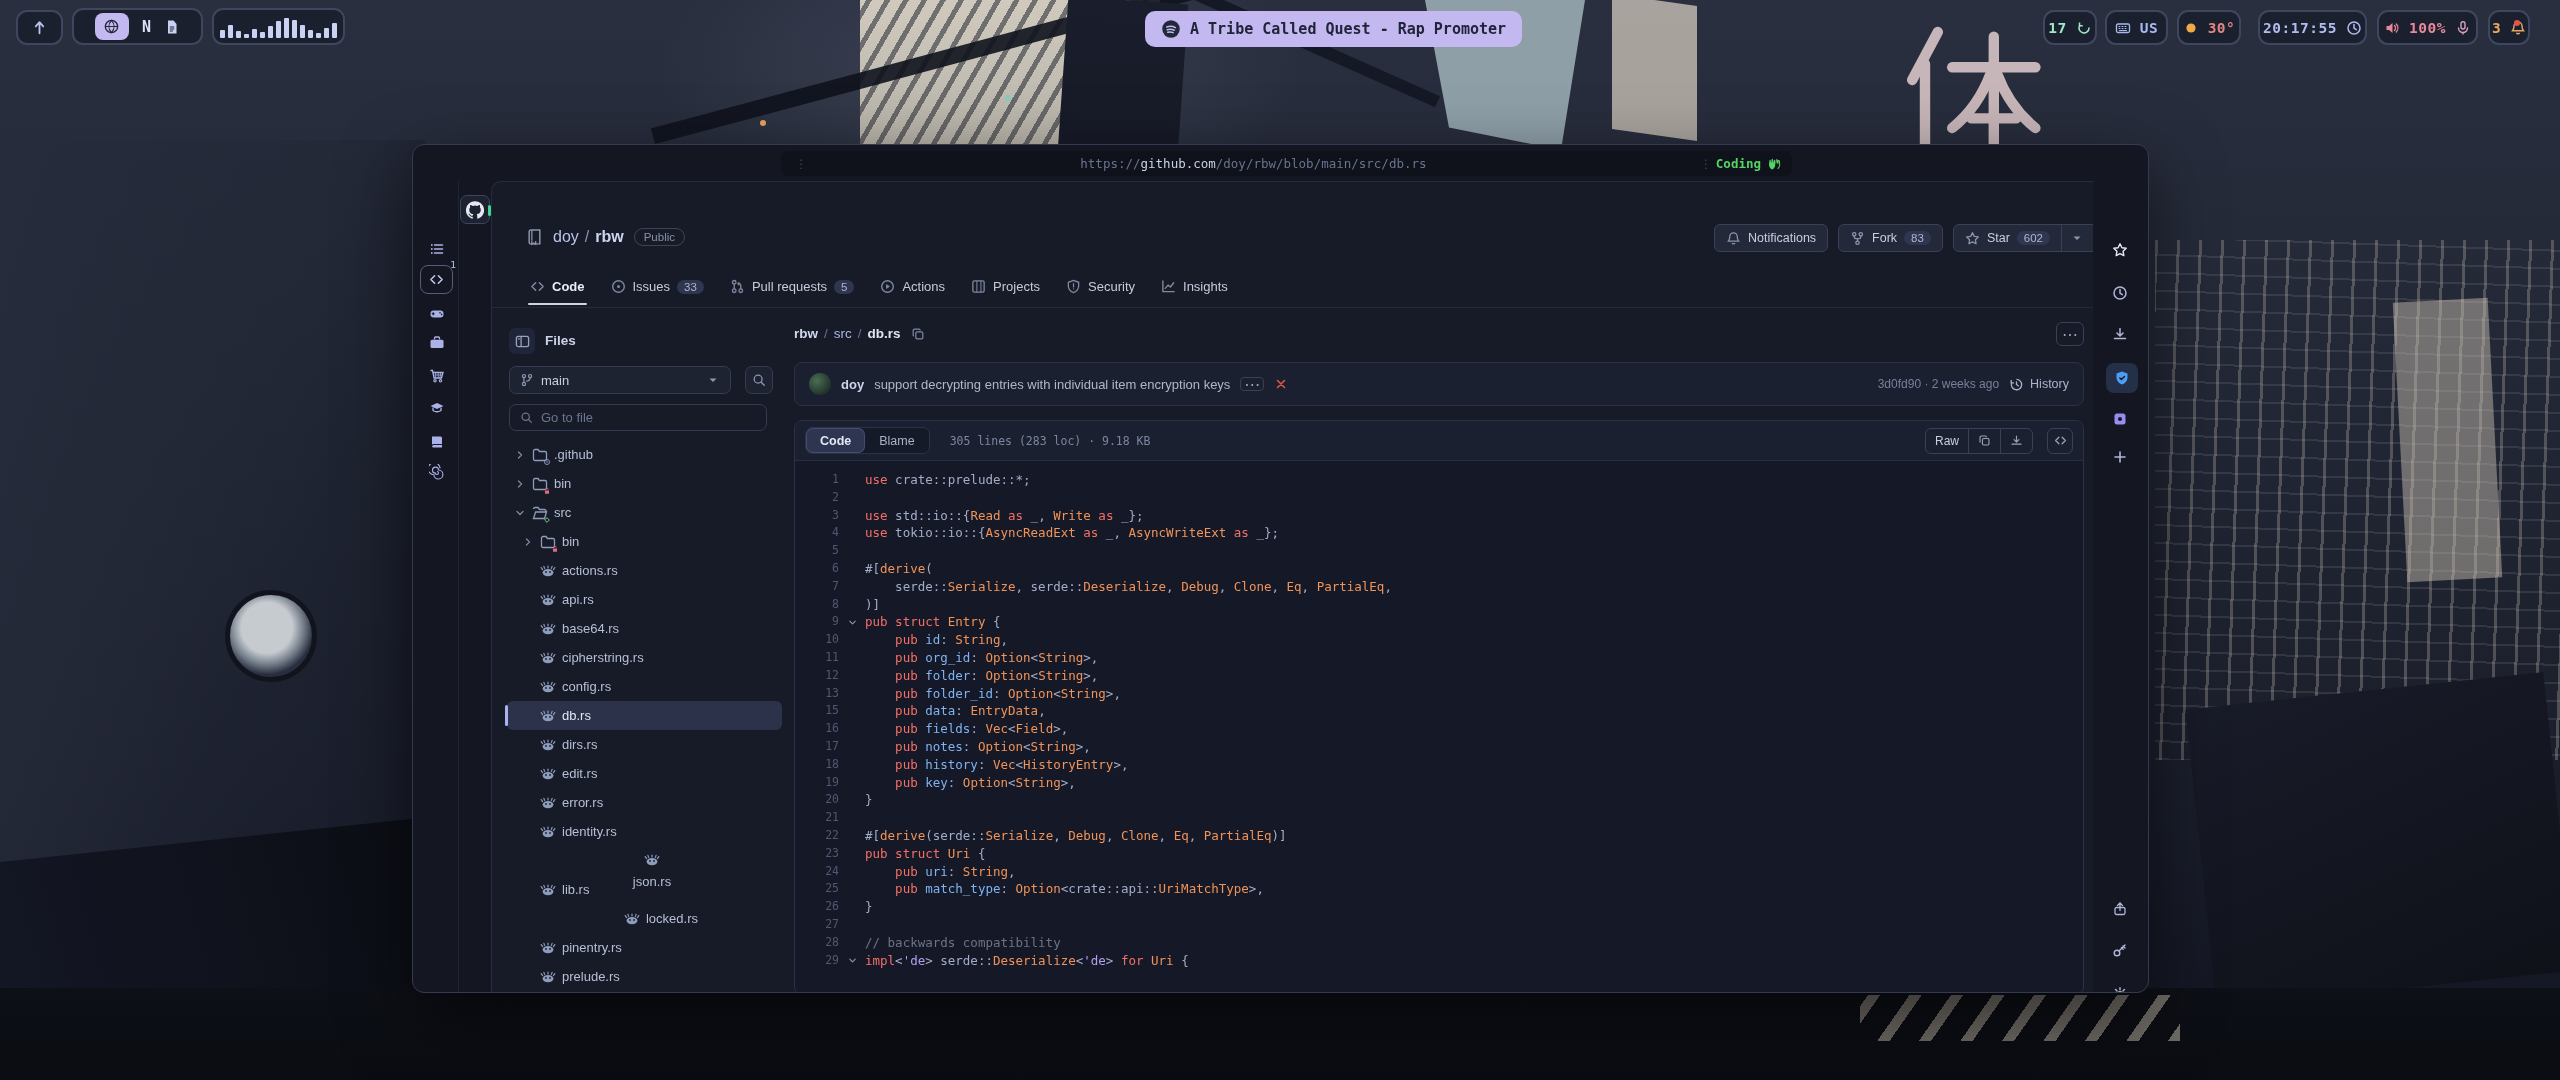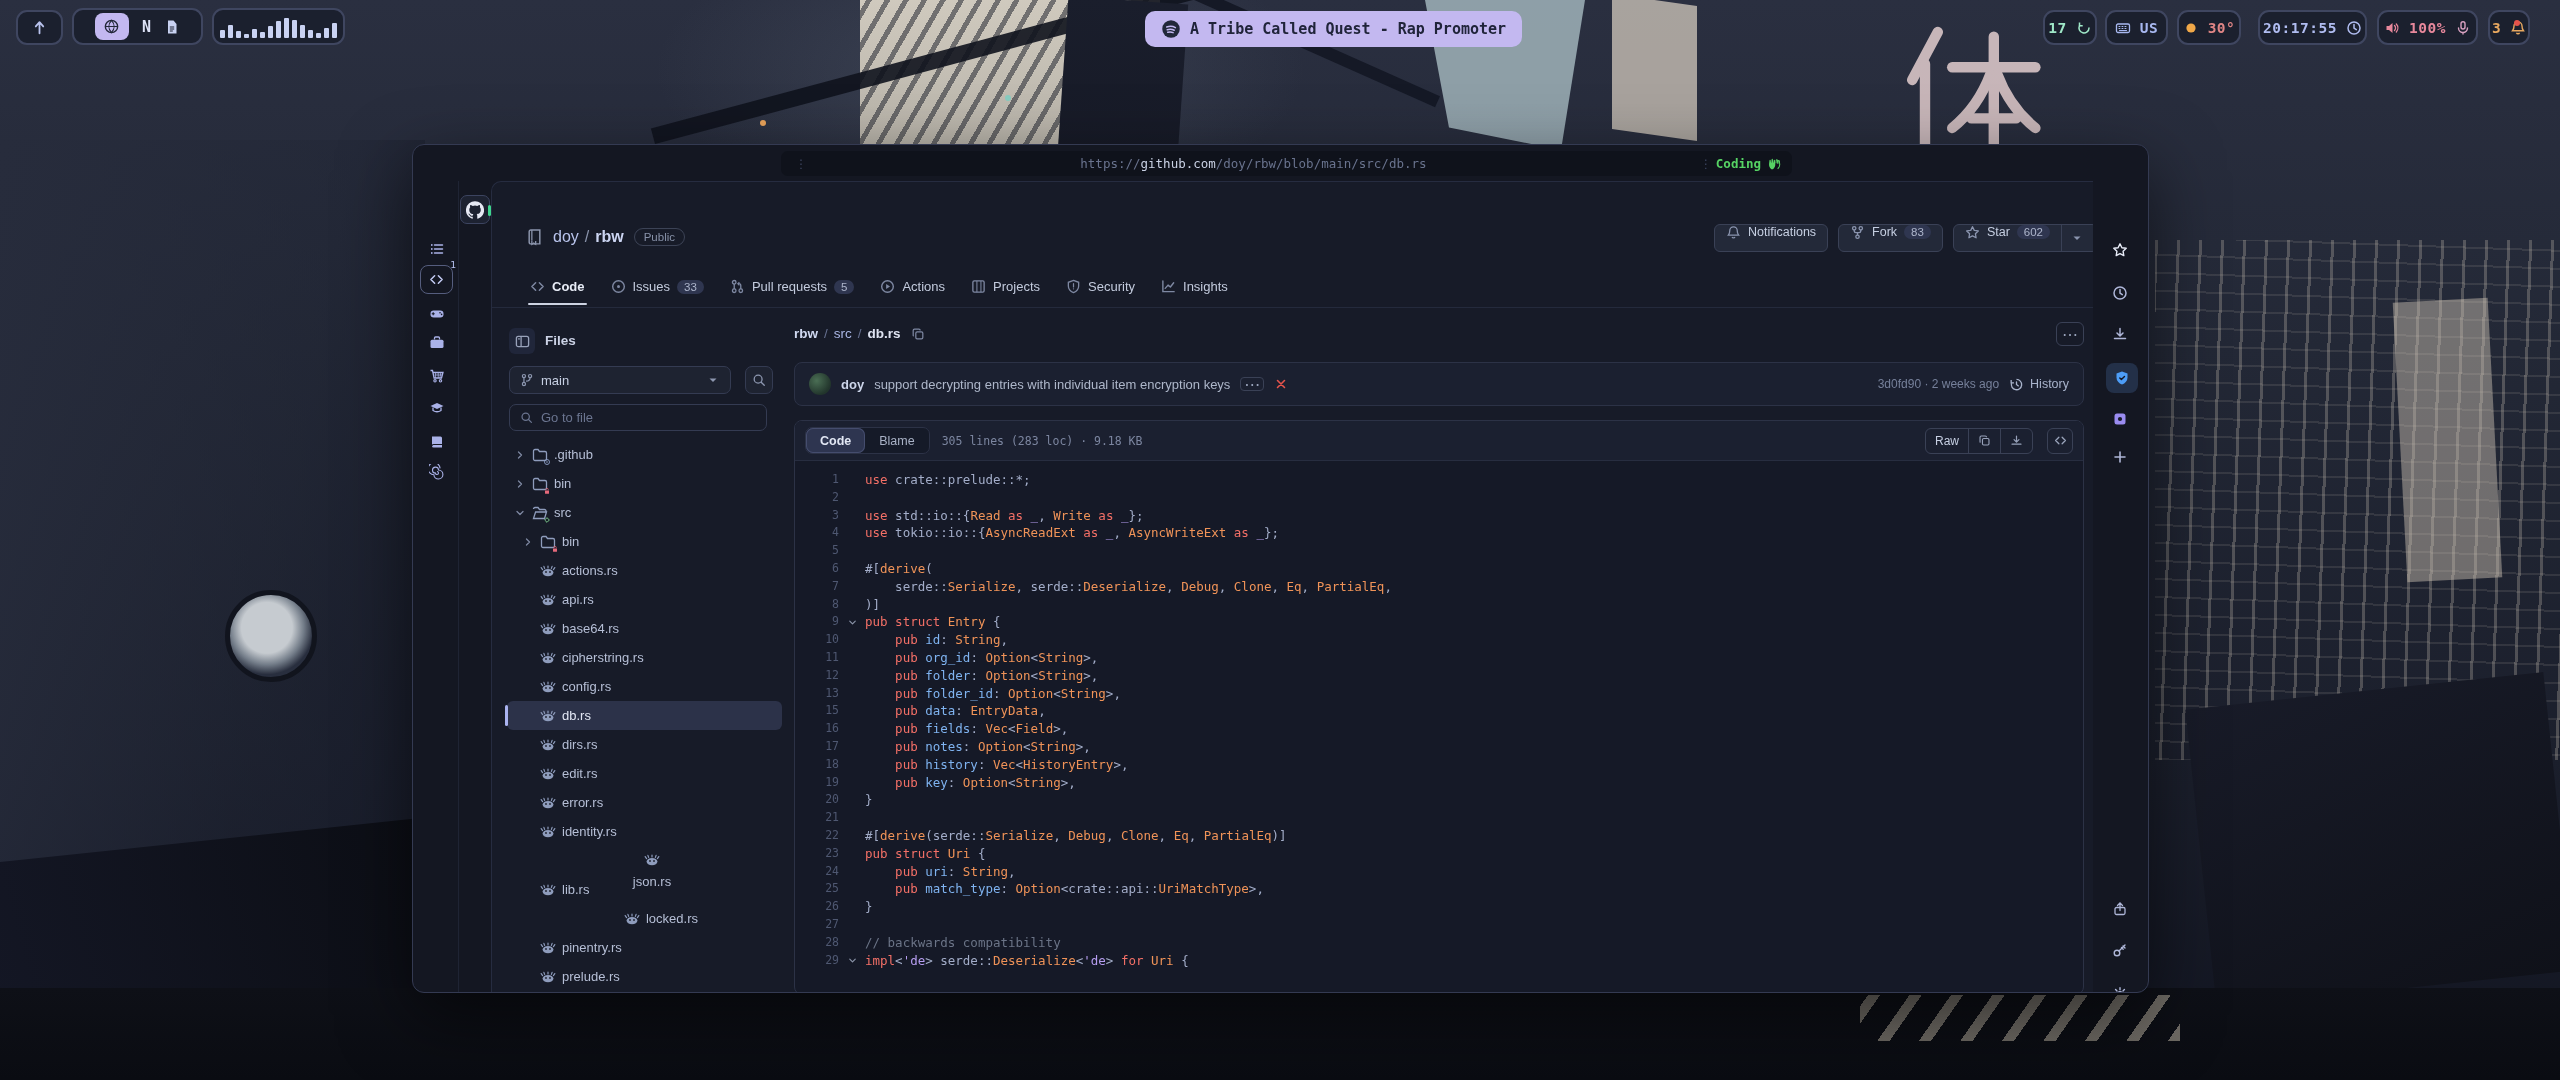--- a/index.html
+++ b/index.html
@@ -59,21 +59,21 @@
   
   #page{position:absolute;left:78px;top:36px;width:1602px;height:813px;background:#171b28;
     border-top:1px solid #262c40;border-left:1px solid #262c40;border-top-left-radius:10px;overflow:hidden;color:#c3cbdd}
   #ghhead{position:absolute;left:34px;top:40px;height:30px;display:flex;align-items:center;gap:10px}
   #repoico{color:#8b94ac}
   #repotitle{font-size:16px;color:#b9c4ec;display:flex;gap:6px;align-items:center}
   #repotitle .name{font-weight:bold;color:#ccd5f2}
   #repotitle .sep{color:#8b94ac}
   #pubbadge{border:1px solid #3c4356;color:#8791a8;border-radius:999px;font-size:11.5px;padding:2px 9px}
   #repo-actions{position:absolute;left:1222px;top:42px;display:flex;gap:10px;height:28px}
-  .btn{display:flex;align-items:flex-start;gap:7px;padding:0 11px;background:#232939;border:1px solid #3a4156;
+  .btn{display:flex;align-items:center;gap:7px;padding:0 11px;background:#232939;border:1px solid #3a4156;
     border-radius:6px;font-size:12.5px;color:#c6cfe2}
   .btn svg{color:#8a94ae}
   .cnt{background:#2f3650;border-radius:8px;padding:1px 7px;font-size:11.5px;color:#aeb6cc}
   .btn .caretsec{border-left:1px solid #3a4156;margin-left:4px;padding:0 2px 0 8px;height:100%;display:flex;align-items:center}
   #gh-nav{position:absolute;left:28px;top:90px;display:flex;gap:6px}
   .navitem{position:relative;display:flex;align-items:center;gap:7px;padding:7px 10px 12px;font-size:13px;color:#c3cbdd}
   .navitem svg{color:#7e88a2}
   .navitem.active span.lbl{font-weight:bold;color:#e8ecf6}
   .navitem.active::after{content:"";position:absolute;left:8px;right:8px;bottom:1px;height:2px;border-radius:2px;background:#cdd3e2}
   #gh-sep{position:absolute;left:0;right:0;top:125px;border-bottom:1px solid #242a3c}
@@ -117,21 +117,21 @@
   #csp{flex:1}
   #csha{font-size:12px;color:#76809a}
   #chist{display:flex;align-items:center;gap:6px;font-size:12.5px;color:#a9b4cc}
   
   #codebox{position:absolute;left:302px;top:238px;width:1290px;height:575px;border:1px solid #2c3246;border-radius:8px;
     overflow:hidden;background:#151927}
   #cbhead{height:40px;background:#1b2030;border-bottom:1px solid #272d40;display:flex;align-items:center;padding:0 10px}
   #seggroup{display:flex;background:#151a28;border:1px solid #2c3246;border-radius:7px;height:27px;align-items:stretch}
   .seg{padding:0 14px;display:flex;align-items:center;font-size:12.5px;color:#a9b2c6}
   .seg.on{background:#2e3550;color:#e2e7f4;font-weight:bold;border-radius:7px;box-shadow:inset 0 0 0 1px #454d6e}
-  #fmeta{margin-left:12px;font-family:"DejaVu Sans Mono",monospace;font-size:11.5px;color:#7c86a0}
+  #fmeta{margin-left:20px;font-family:"DejaVu Sans Mono",monospace;font-size:11.5px;color:#7c86a0}
   #cbright{margin-left:auto;display:flex;align-items:center;gap:14px}
   #rawgroup{display:flex;border:1px solid #3a4156;border-radius:6px;height:26px;overflow:hidden}
   .rg{padding:0 9px;display:flex;align-items:center;font-size:12px;color:#c6cfe2;border-left:1px solid #3a4156}
   .rg:first-child{border-left:none}
   .rg svg{color:#98a2ba}
   #expandbtn{width:26px;height:26px;border:1px solid #3a4156;border-radius:6px;display:flex;align-items:center;justify-content:center;color:#98a2ba}
   #code{padding-top:10px;font-family:"DejaVu Sans Mono",monospace;font-size:12.5px;line-height:17.8px}
   .cl{display:flex}
   .ln{width:44px;text-align:right;color:#4f5872;font-size:11.5px;flex-shrink:0}
   .fold{width:26px;display:flex;justify-content:center;align-items:center;color:#8a93a8}

